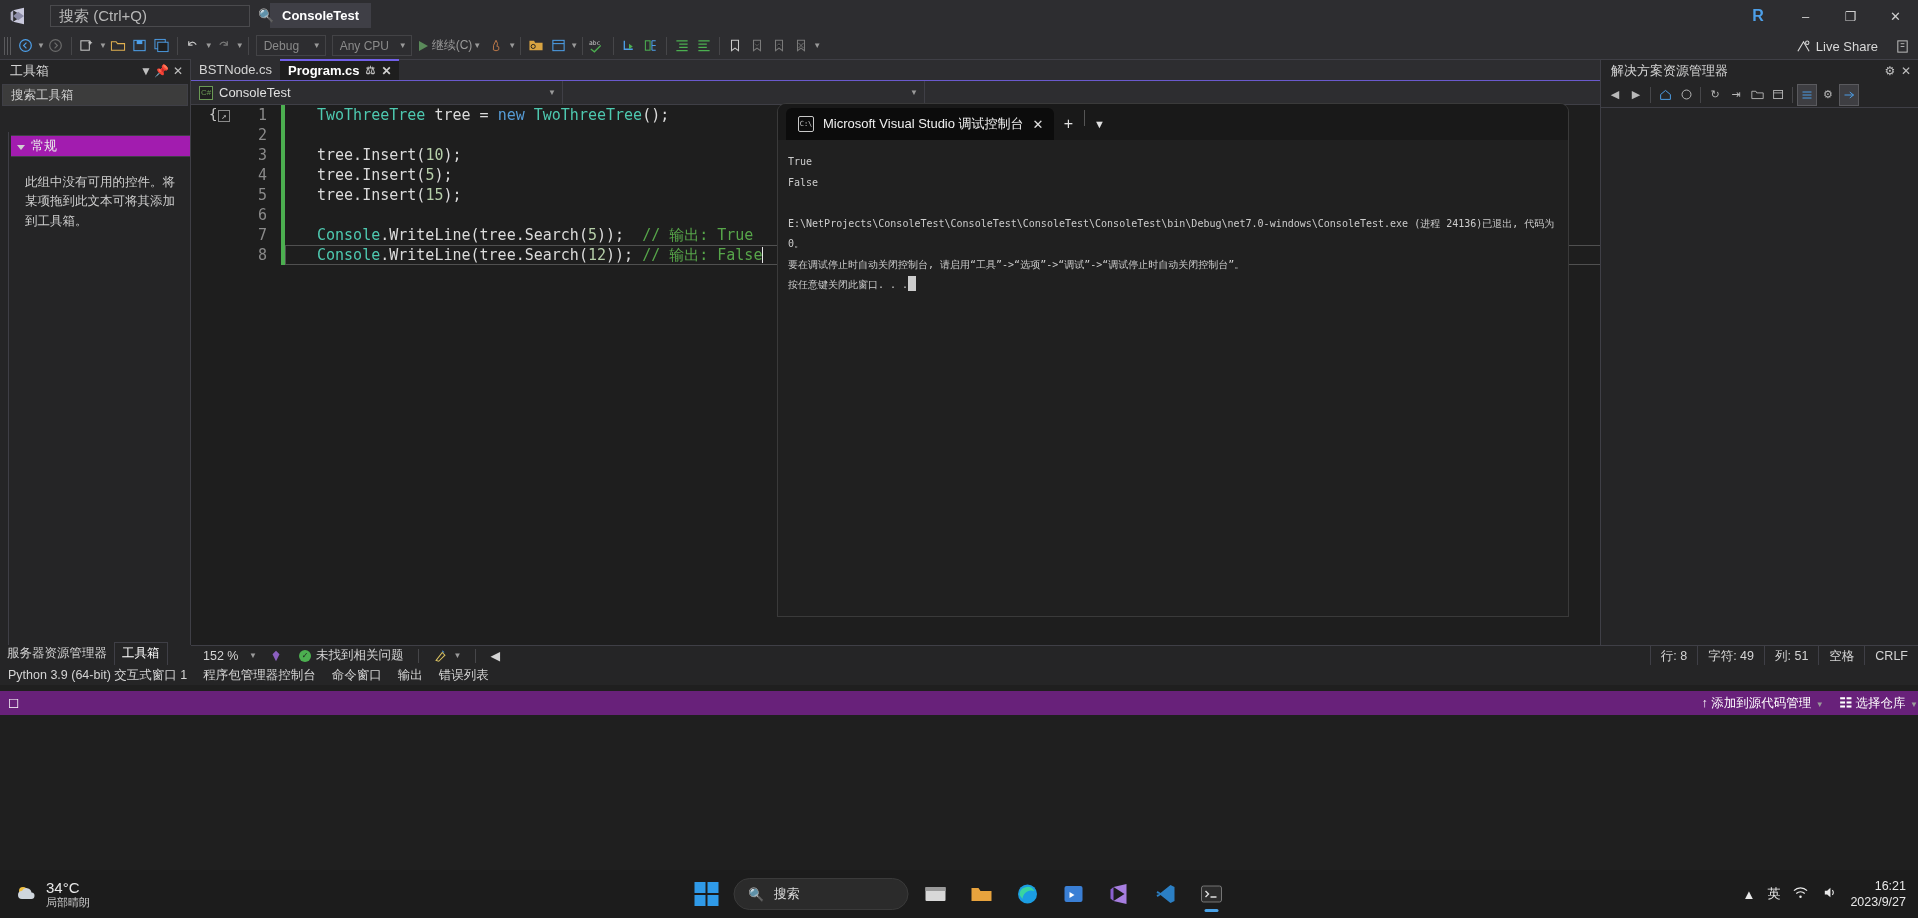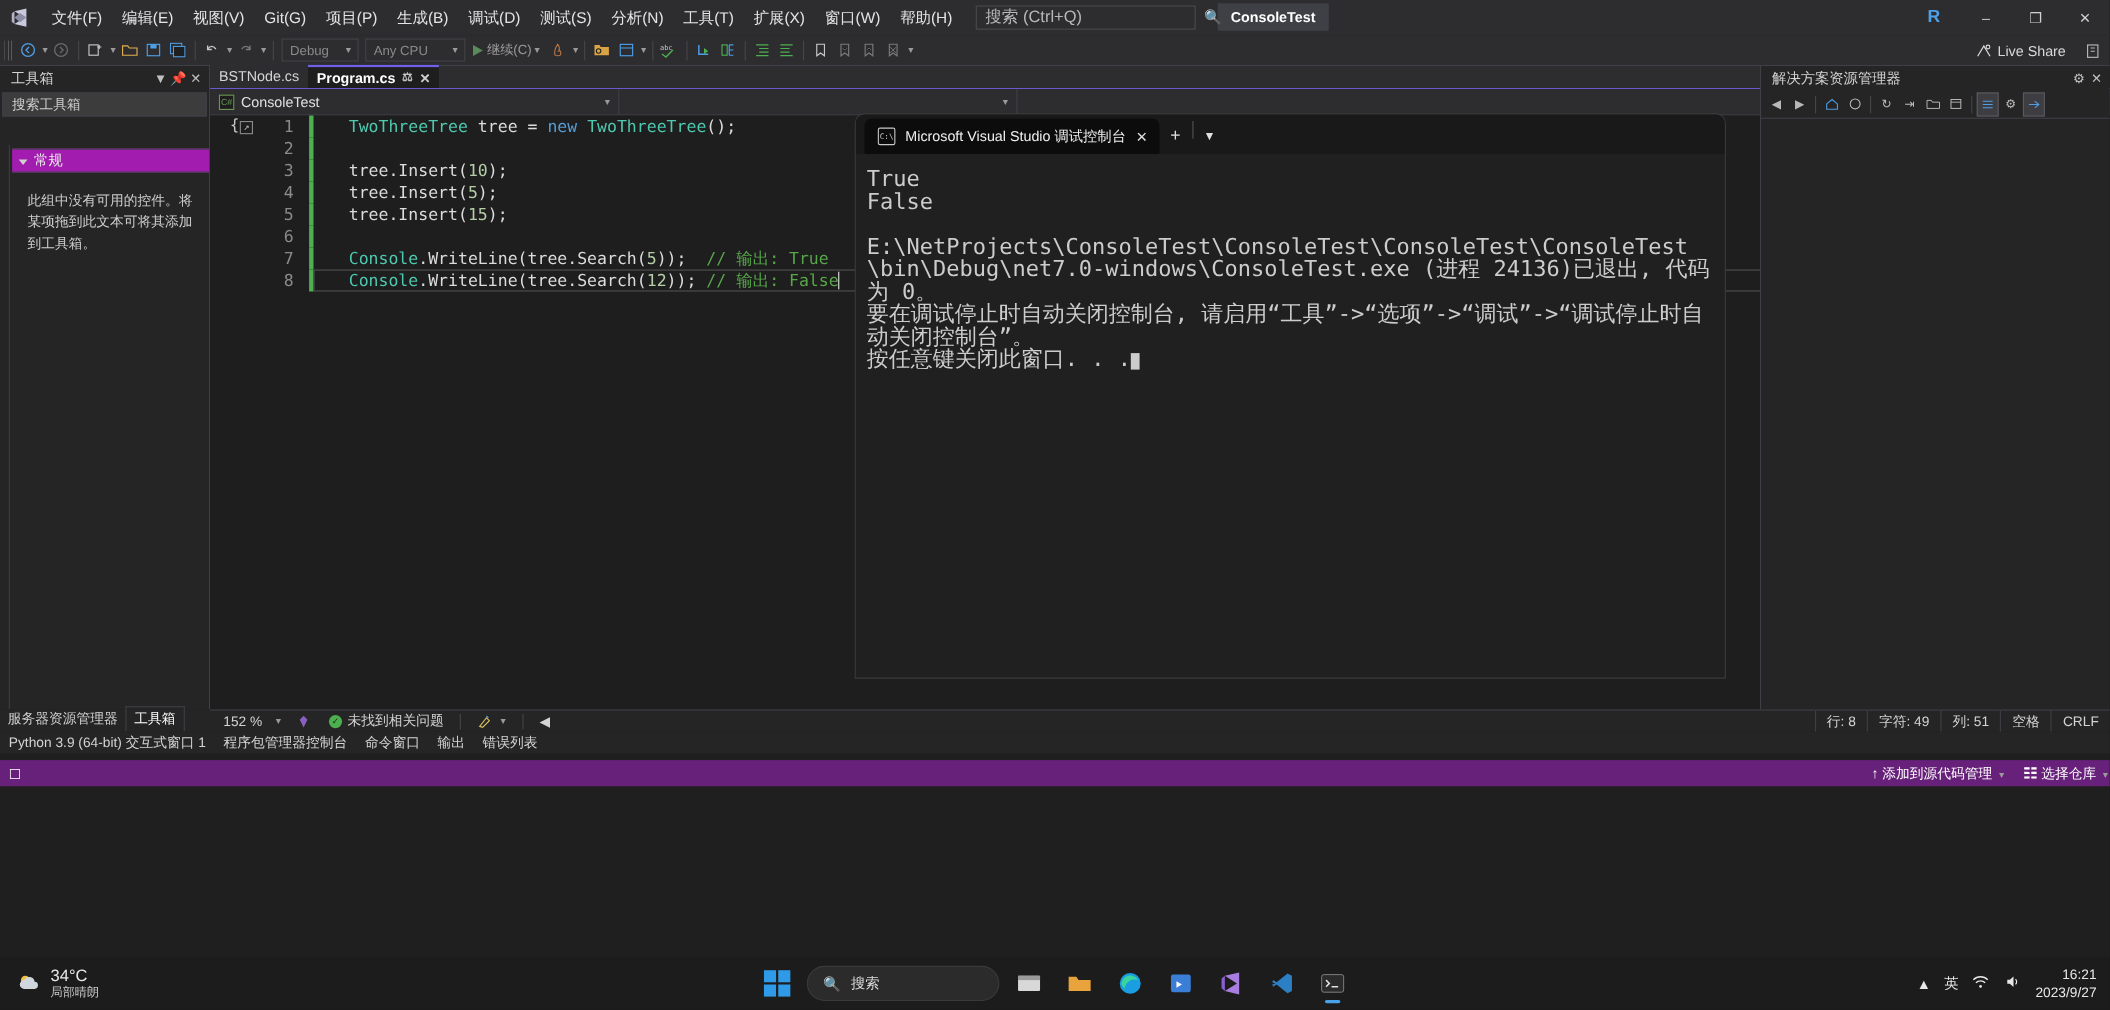--- a/index.html
+++ b/index.html
@@ -192,21 +192,21 @@
     font-size: 7px; color: #c8c8c8; display: flex; align-items: center; justify-content: center;
     font-family: "DejaVu Sans Mono", monospace; }
   .cns-x { font-size: 13px; color: #e0e0e0; }
   .cns-plus { width: 30px; height: 32px; display: flex; align-items: center; justify-content: center;
     color: #e0e0e0; font-size: 16px; }
   .cns-vsep { width: 1px; height: 16px; background: #555; align-self: center; margin-bottom: 8px;}
   .cns-chev { width: 30px; height: 32px; display: flex; align-items: center; justify-content: center;
     color: #e0e0e0; font-size: 11px; }
   .console-body {
     padding: 12px 10px 0 10px; color: #ccc; font-family: "DejaVu Sans Mono", monospace;
-    font-size: 20px; line-height: 20.5px; white-space: pre-wrap; word-break: break-all;
+    font-size: 10px; line-height: 20.5px; white-space: pre-wrap; word-break: break-all;
   }
   .cns-caret { display: inline-block; width: 8px; height: 15px; background: #cccccc;
     vertical-align: -3px; }
 
   
   .sol-exp {
     position: absolute; right: 0; top: 60px; width: 318px; height: 585px;
     background: #252526; border-left: 1px solid #3f3f46;
   }
   .sol-header { height: 22px; display: flex; align-items: center; padding: 0 4px 0 10px;
@@ -284,35 +284,20 @@
 <div class="app">
 
   <div class="titlebar">
     <div class="vs-logo">
       <svg viewBox="0 0 24 24">
           <path d="M2 7.5 L5 5 L5 19 L2 16.5 Z" fill="#b3b3c8"></path>
           <path d="M5 5 L18 2 L18 22 L5 19 L16 12 Z" fill="#c9c9dd"></path>
           <path d="M5 12 L11 7 L18 12 L11 17 Z" fill="#8d8da8"></path>
         </svg>
     </div>
-    <div class="menu">
-      <div class="menu-item">文件(F)</div>
-      <div class="menu-item">编辑(E)</div>
-      <div class="menu-item">视图(V)</div>
-      <div class="menu-item">Git(G)</div>
-      <div class="menu-item">项目(P)</div>
-      <div class="menu-item">生成(B)</div>
-      <div class="menu-item">调试(D)</div>
-      <div class="menu-item">测试(S)</div>
-      <div class="menu-item">分析(N)</div>
-      <div class="menu-item">工具(T)</div>
-      <div class="menu-item">扩展(X)</div>
-      <div class="menu-item">窗口(W)</div>
-      <div class="menu-item">帮助(H)</div>
-    </div>
     <div class="search-box">
       <input placeholder="搜索 (Ctrl+Q)" style="">
       <span class="search-mag">🔍</span>
     </div>
     <div class="sln-name">ConsoleTest</div>
     <div class="titlebar-right">
       <div class="acct-badge">R</div>
       <div class="win-btn">–</div>
       <div class="win-btn">❐</div>
       <div class="win-btn close">✕</div>
@@ -372,21 +357,21 @@
           <path d="M4 7 Q8 2 12 7" fill="none" stroke="#7a7a7a" stroke-width="1.3"></path>
           <path d="M12 3.5V7.5H8" fill="none" stroke="#7a7a7a" stroke-width="1.3"></path>
         </svg>
     </div>
     <div class="tb-caret">▼</div>
     <div class="tb-sep"></div>
     <div class="tb-combo" style="width:70px">
       <span>Debug</span>
       <span class="tb-caret">▼</span>
     </div>
-    <div class="tb-combo" style="width:91px">
+    <div class="tb-combo" style="width:80px">
       <span>Any CPU</span>
       <span class="tb-caret">▼</span>
     </div>
     <div class="tb-run">
       <span class="tri-green"></span>
       <span>继续(C)</span>
       <span class="tb-caret">▼</span>
     </div>
     <div class="tb-btn">
       <svg width="14" height="15" viewBox="0 0 16 16">

